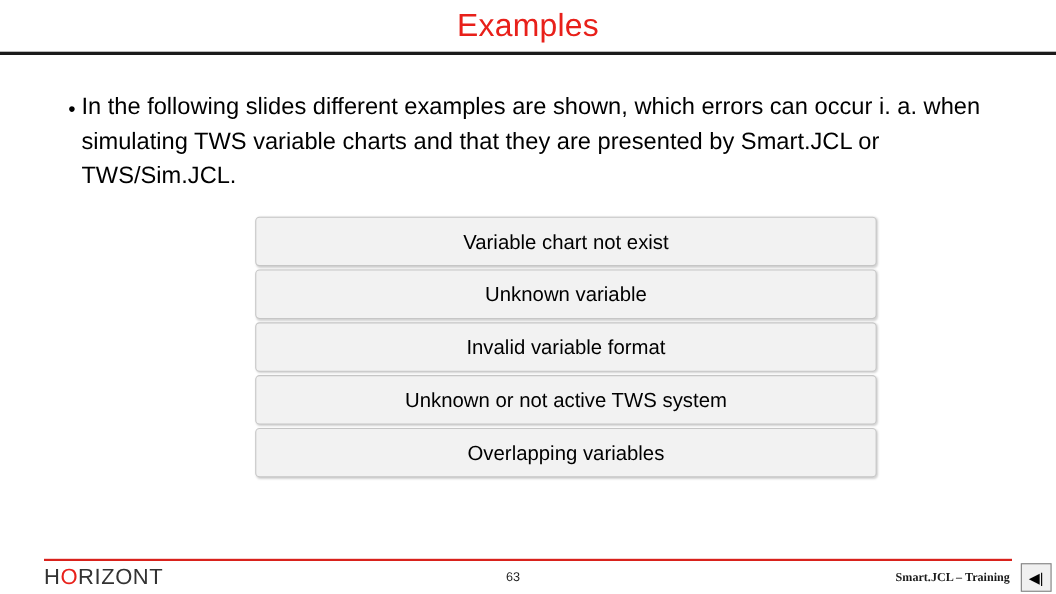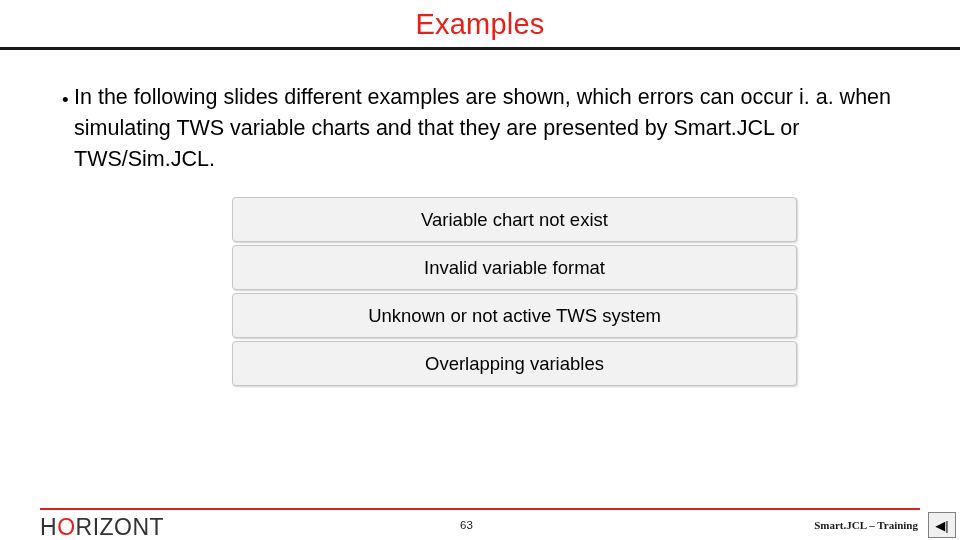--- a/index.html
+++ b/index.html
@@ -86,21 +86,21 @@
     left: 40px;
     top: 508px;
     width: 880px;
     height: 2px;
     background: #d9221c;
   }
   .logo {
     position: absolute;
     left: 40px;
     top: 514px;
-    font-size: 23px;
+    font-size: 20px;
     color: #333333;
     letter-spacing: 0.5px;
     font-family: "Liberation Sans", sans-serif;
   }
   .logo .o {
     color: #e8201a;
   }
   .page-number {
     position: absolute;
     left: 460px;
@@ -143,20 +143,21 @@
   <div class="title">Examples</div>
   <div class="title-rule"></div>
 
   <div class="bullet-block">
     <span class="bullet-dot">•</span>
     <span class="bullet-text">In the following slides different examples are shown, which errors can occur i. a. when simulating TWS variable charts and that they are presented by Smart.JCL or TWS/Sim.JCL.</span>
   </div>
 
   <div class="boxes">
     <div class="box">Variable chart not exist</div>
+    <div class="box">Unknown variable</div>
     <div class="box">Invalid variable format</div>
     <div class="box">Unknown or not active TWS system</div>
     <div class="box">Overlapping variables</div>
   </div>
 
   <div class="footer-rule"></div>
 
   <div class="logo"><span>H</span><span class="o">O</span><span>RIZONT</span></div>
 
   <div class="page-number">63</div>

